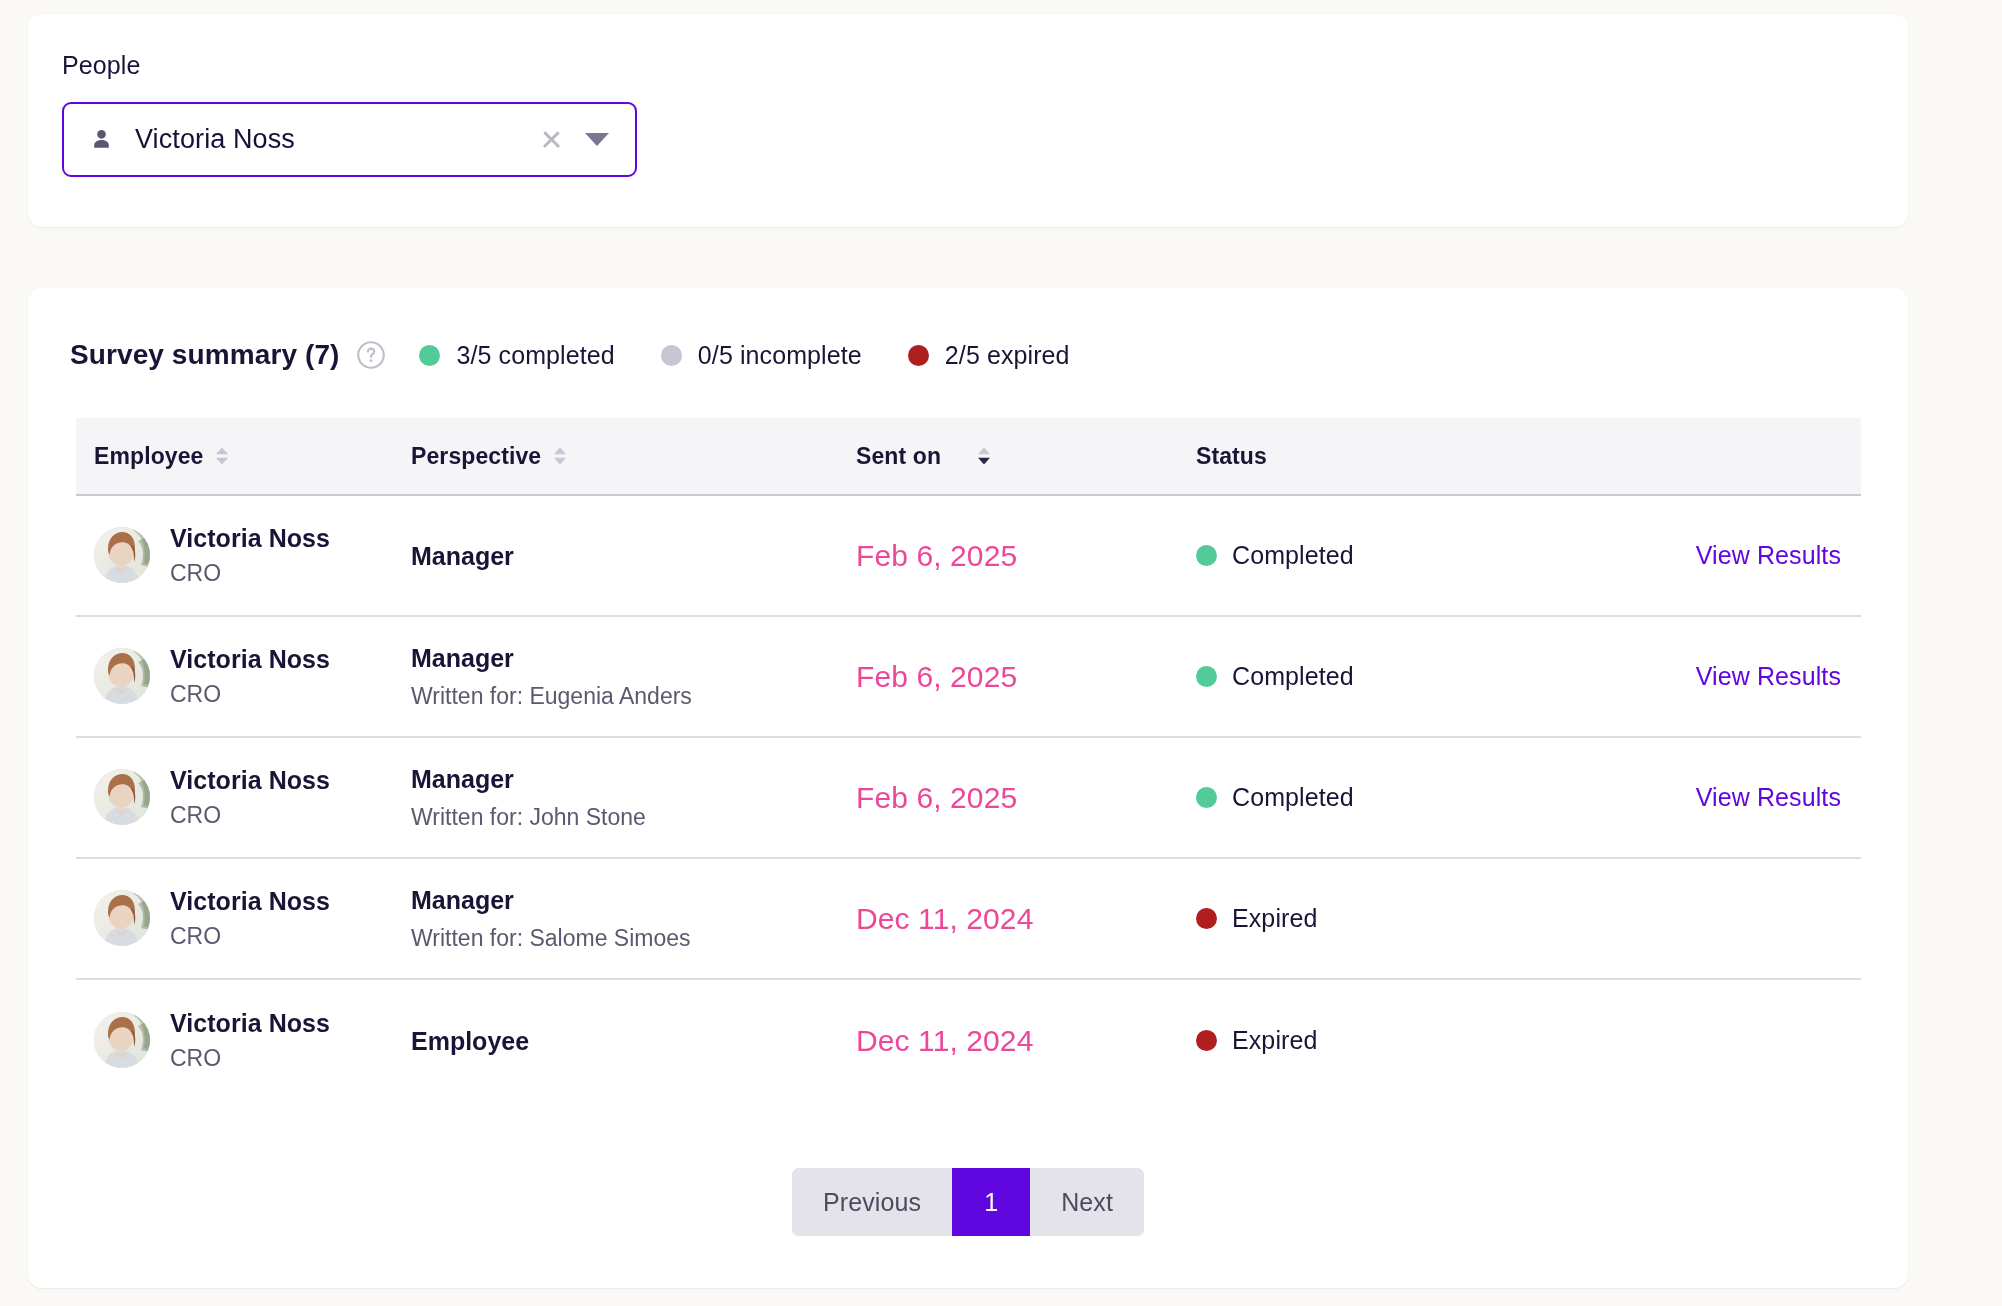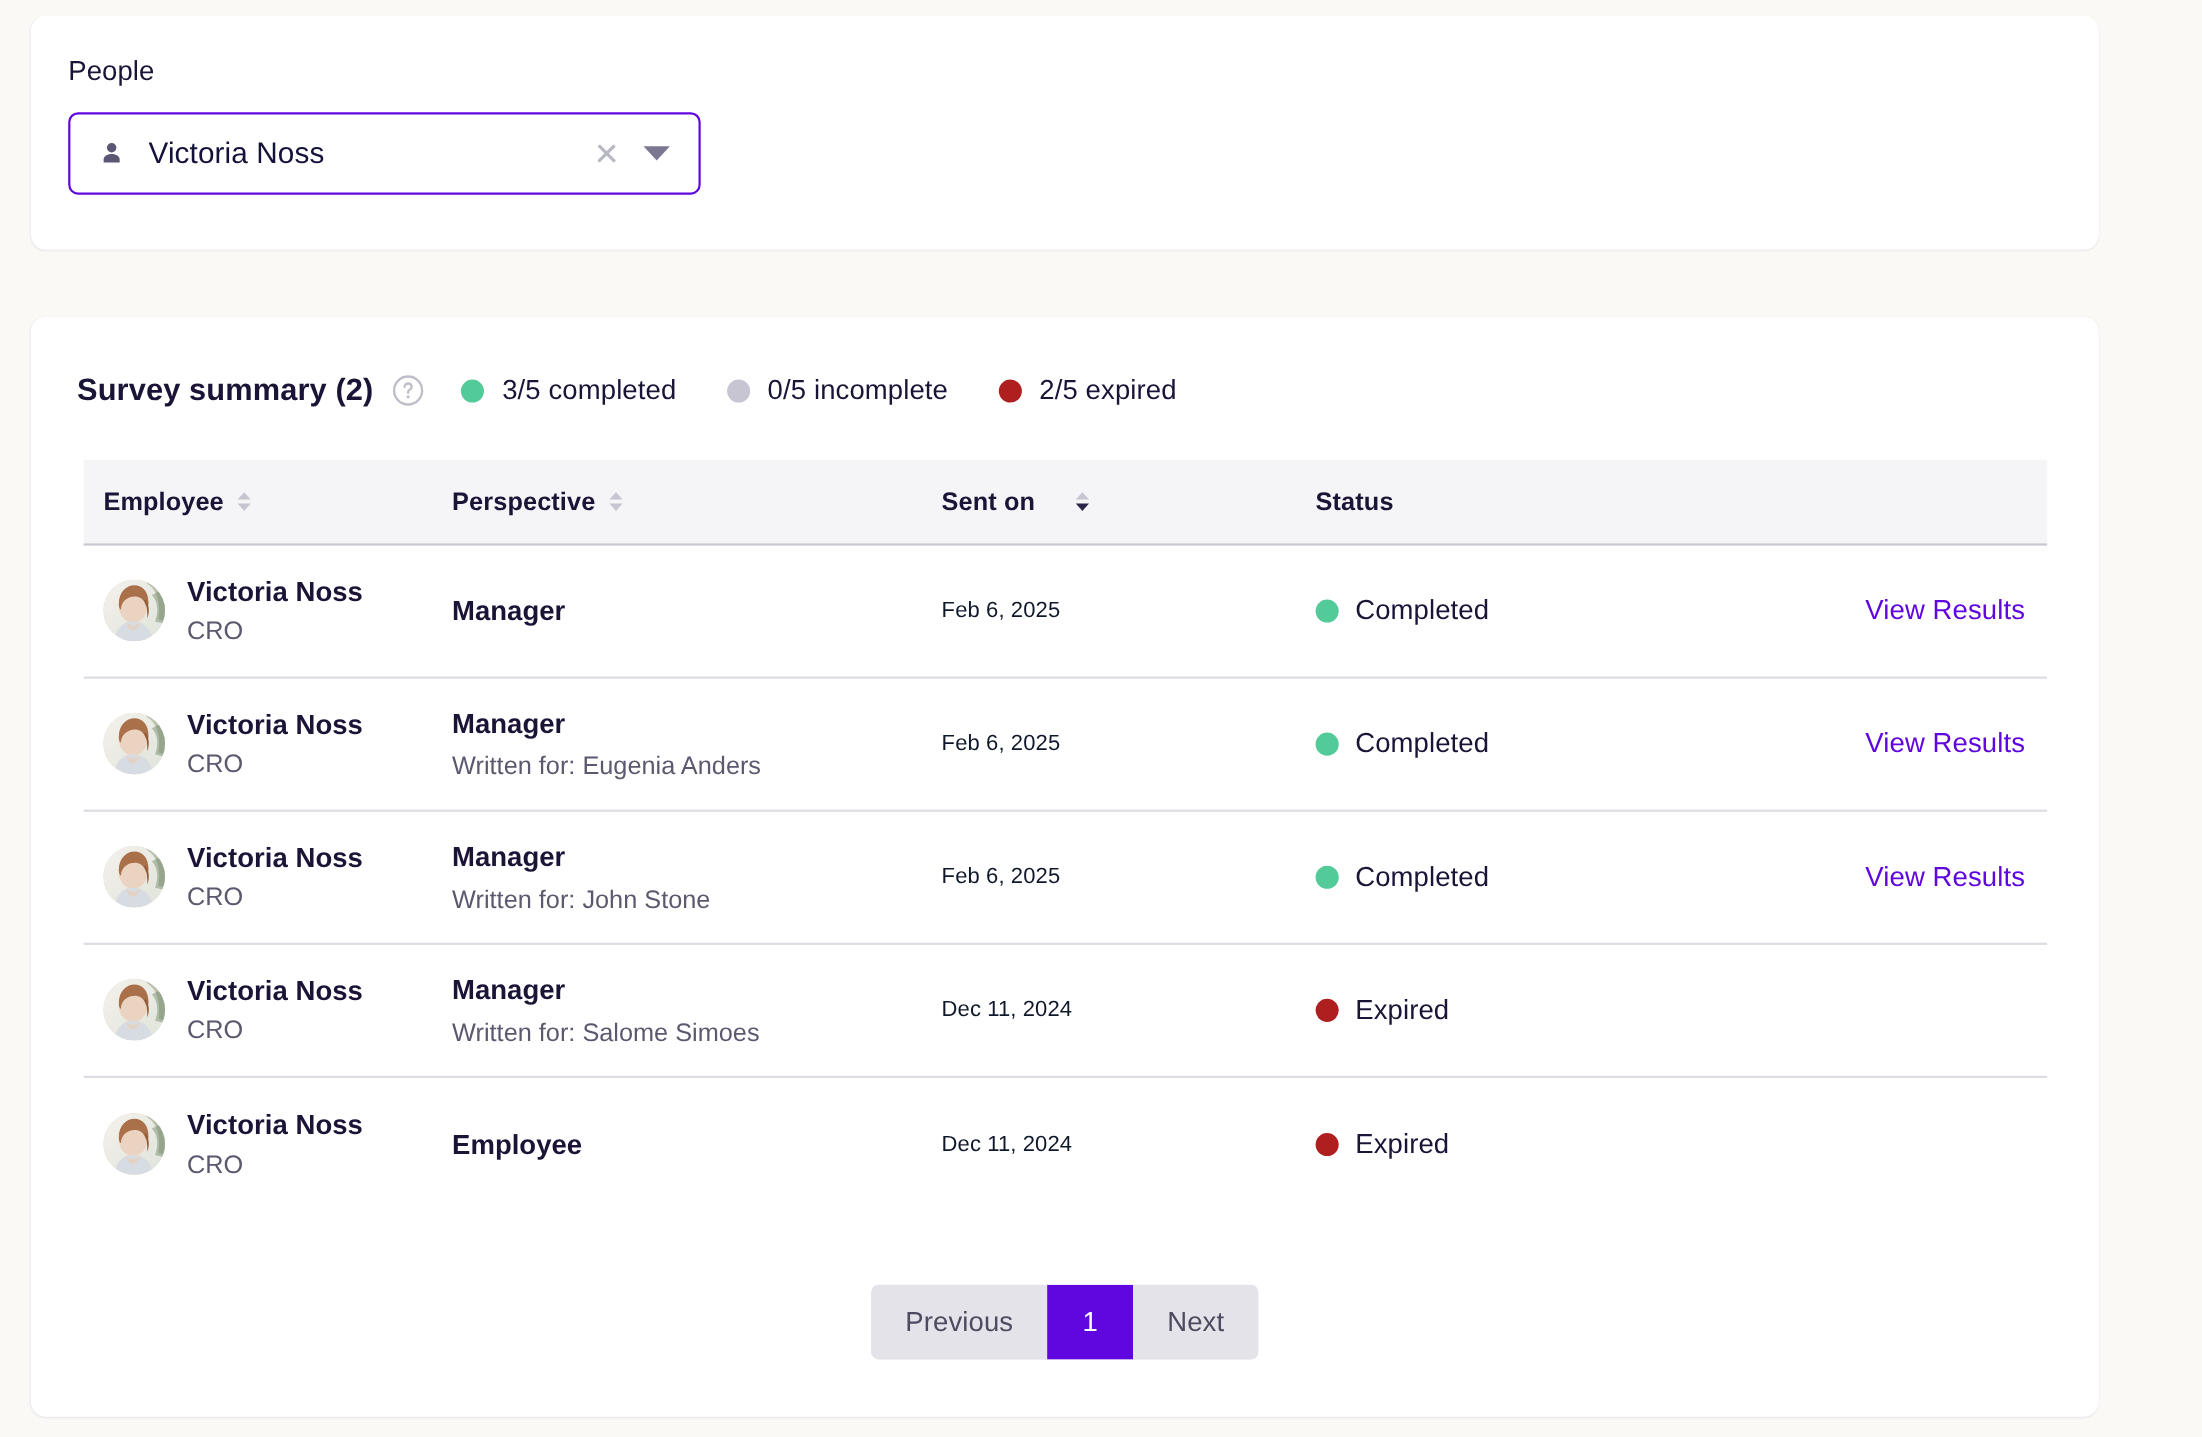--- a/index.html
+++ b/index.html
@@ -227,22 +227,22 @@
     color: #1B1437;
     line-height: 1.28;
   }
   .persp-sub {
     font-size: 23px;
     color: #5C596F;
     line-height: 1.3;
     margin-top: 8px;
   }
   .sent-cell {
-    font-size: 20px;
-    color: #0f172a;
+    font-size: 30px;
+    color: #ec4899;
     letter-spacing: .1px;
     white-space: nowrap;
   }
   .status-cell {
     display: flex;
     align-items: center;
   }
   .status-dot {
     width: 21px; height: 21px;
     border-radius: 50%;
@@ -324,21 +324,21 @@
       <span class="people-value">Victoria Noss</span>
 
       <span class="select-clear"></span>
       <span class="select-caret"></span>
     </div>
   </div>
 
   <div class="card" id="summary-card">
 
     <div class="summary-head">
-      <span class="summary-title">Survey summary (2)</span>
+      <span class="summary-title">Survey summary (7)</span>
 
       <svg class="help-icon" viewBox="0 0 24 24">
         <circle cx="12" cy="12" r="10.2" fill="none" stroke="#BFBFC9" stroke-width="1.7"></circle>
         <path d="M9.5 9.3c0-1.4 1.1-2.4 2.6-2.4 1.4 0 2.5 1 2.5 2.3 0 1-.5 1.6-1.5 2.2-.8.5-1.1.9-1.1 1.7v.5" fill="none" stroke="#BFBFC9" stroke-width="1.7" stroke-linecap="round"></path>
         <circle cx="12" cy="16.6" r="1.15" fill="#BFBFC9"></circle>
       </svg>
 
       <div class="legend">
         <div class="legend-item">
           <span class="dot green"></span>

